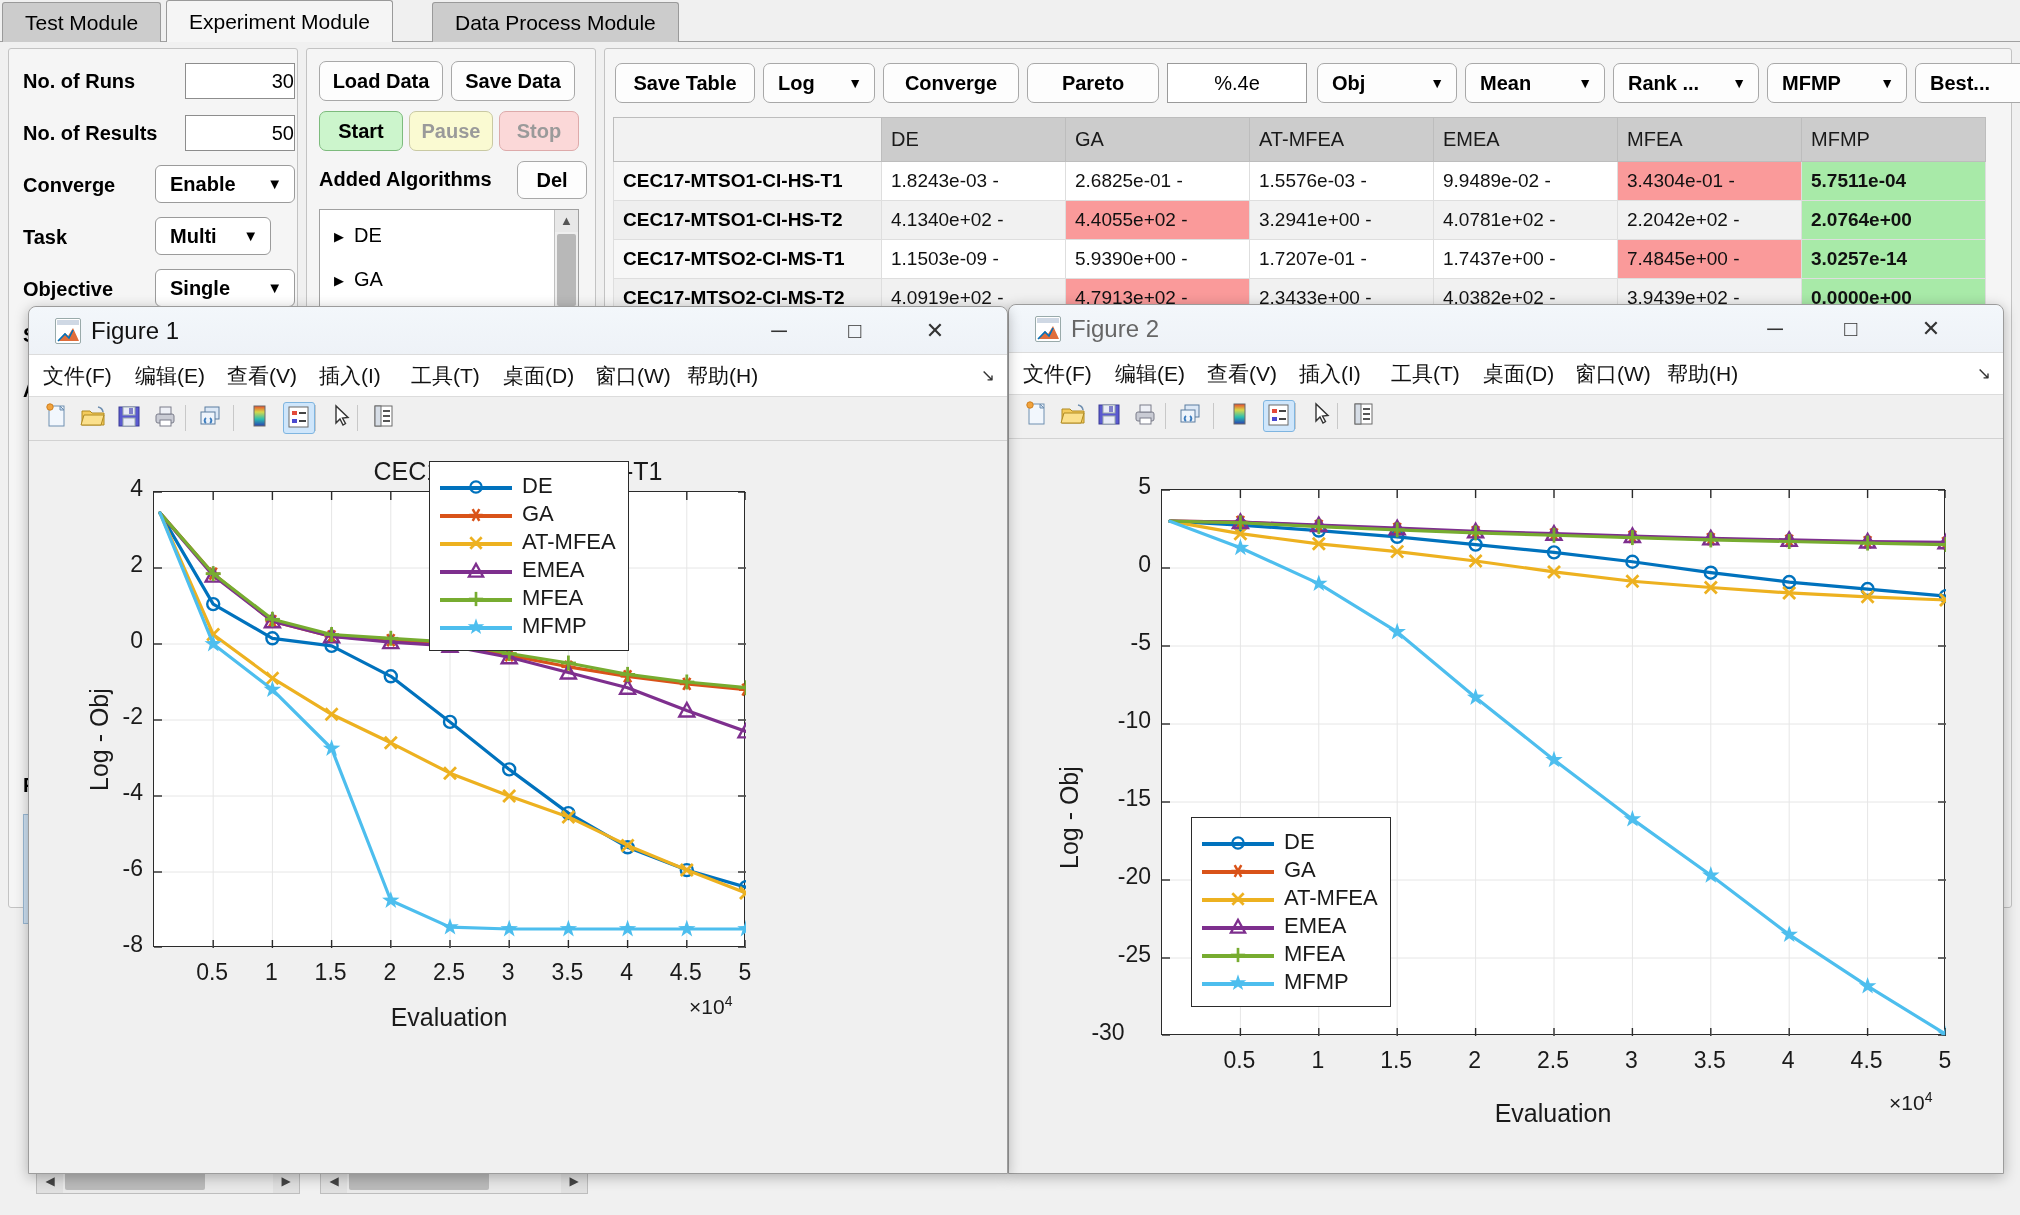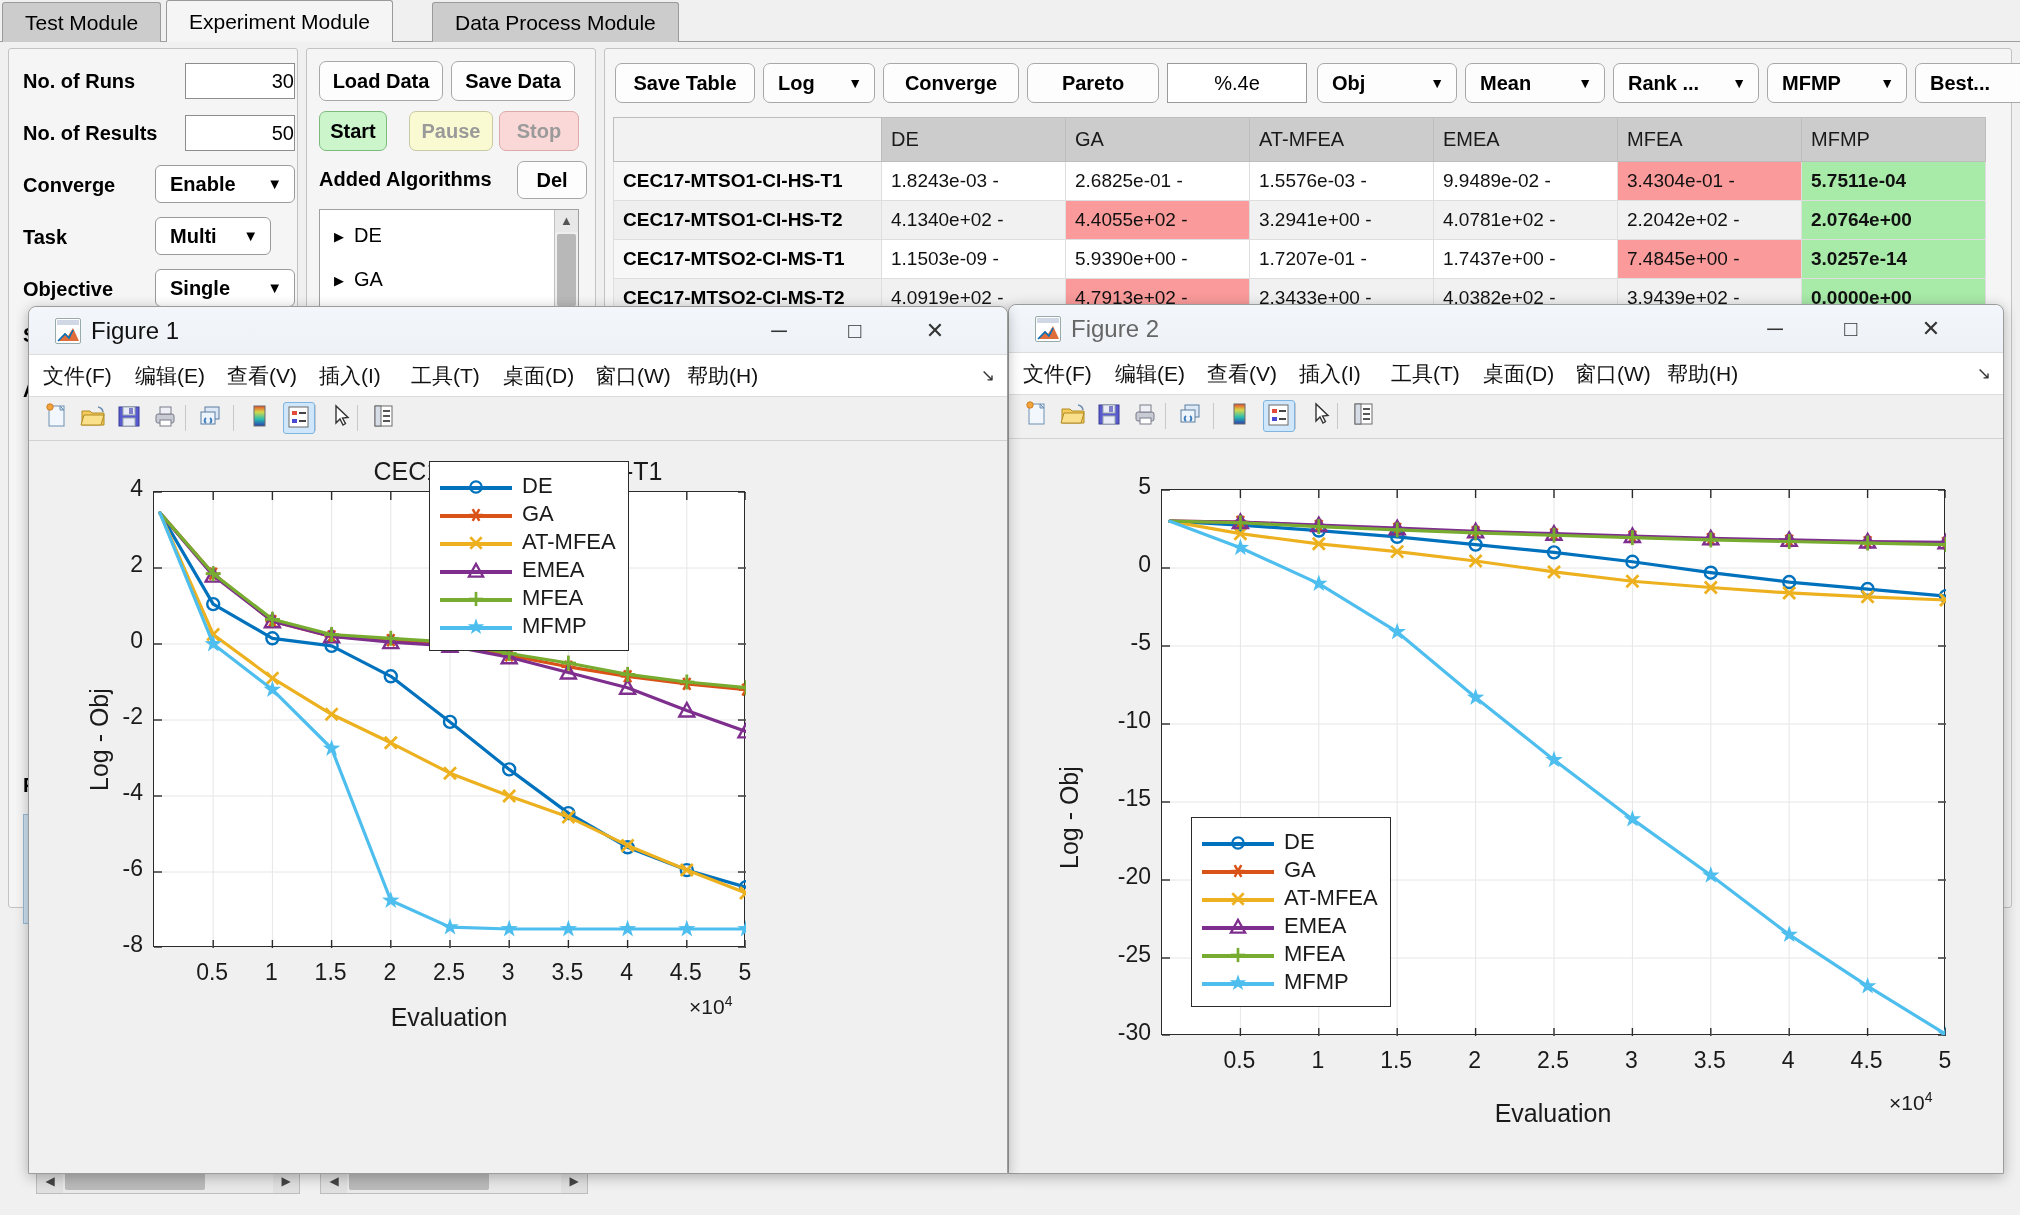--- a/index.html
+++ b/index.html
@@ -166,21 +166,21 @@
     <div class="ghost" style="left:14px; top:275px;">S</div>
     <div class="ghost" style="left:14px; top:330px;">A</div>
     <div class="ghost" style="left:14px; top:725px;">F</div>
     <div style="position:absolute;left:14px;top:765px;width:36px;height:110px;background:#cfe2f3;border:1px solid #9bbbd6;"></div>
   </div>
 
   <div class="panel" id="algoPanel">
     <div class="btn" style="left:12px; top:12px; width:124px; height:40px; line-height:38px;">Load Data</div>
     <div class="btn" style="left:144px; top:12px; width:124px; height:40px; line-height:38px;">Save Data</div>
 
-    <div class="btn green" style="left:12px; top:62px; width:68px; height:40px; line-height:38px;">Start</div>
+    <div class="btn green" style="left:12px; top:62px; width:84px; height:40px; line-height:38px;">Start</div>
     <div class="btn yellow" style="left:102px; top:62px; width:84px; height:40px; line-height:38px;">Pause</div>
     <div class="btn pink" style="left:192px; top:62px; width:80px; height:40px; line-height:38px;">Stop</div>
 
     <div class="plabel" style="left:12px; top:112px;">Added Algorithms</div>
     <div class="btn" style="left:210px; top:112px; width:70px; height:38px; line-height:36px;">Del</div>
 
     <div class="listbox" style="left:12px; top:160px; width:260px; height:560px;">
       <div class="listitem" style="top:14px;">
         <span class="tri">▶</span><span>DE</span>
       </div>
@@ -566,21 +566,21 @@
     <div class="xlabel" id="f2xlabel" style="left:152px; width:784px; top:660px;">Evaluation</div>
     <div class="expo" id="f2expo" style="left:880px; top:650px;">×10<sup>4</sup></div>
     <div id="f2ticks">
         <div class="ytick" style="left: 56px; width: 86px; top: 34px;">5</div>
         <div class="ytick" style="left: 56px; width: 86px; top: 112px;">0</div>
         <div class="ytick" style="left: 56px; width: 86px; top: 190px;">-5</div>
         <div class="ytick" style="left: 56px; width: 86px; top: 268px;">-10</div>
         <div class="ytick" style="left: 56px; width: 86px; top: 346px;">-15</div>
         <div class="ytick" style="left: 56px; width: 86px; top: 424px;">-20</div>
         <div class="ytick" style="left: 56px; width: 86px; top: 502px;">-25</div>
-        <div class="ytick" style="left: 56px; width: 86px; top: 580px;">-30</div>
+        <div class="ytick" style="left: 56px; width: 86px; top: 580px; text-align: center;">-30</div>
         <div class="xtick" style="left: 190.4px; width: 80px; top: 608px;">0.5</div>
         <div class="xtick" style="left: 268.8px; width: 80px; top: 608px;">1</div>
         <div class="xtick" style="left: 347.2px; width: 80px; top: 608px;">1.5</div>
         <div class="xtick" style="left: 425.6px; width: 80px; top: 608px;">2</div>
         <div class="xtick" style="left: 504px; width: 80px; top: 608px;">2.5</div>
         <div class="xtick" style="left: 582.4px; width: 80px; top: 608px;">3</div>
         <div class="xtick" style="left: 660.8px; width: 80px; top: 608px;">3.5</div>
         <div class="xtick" style="left: 739.2px; width: 80px; top: 608px;">4</div>
         <div class="xtick" style="left: 817.6px; width: 80px; top: 608px;">4.5</div>
         <div class="xtick" style="left: 896px; width: 80px; top: 608px;">5</div>

